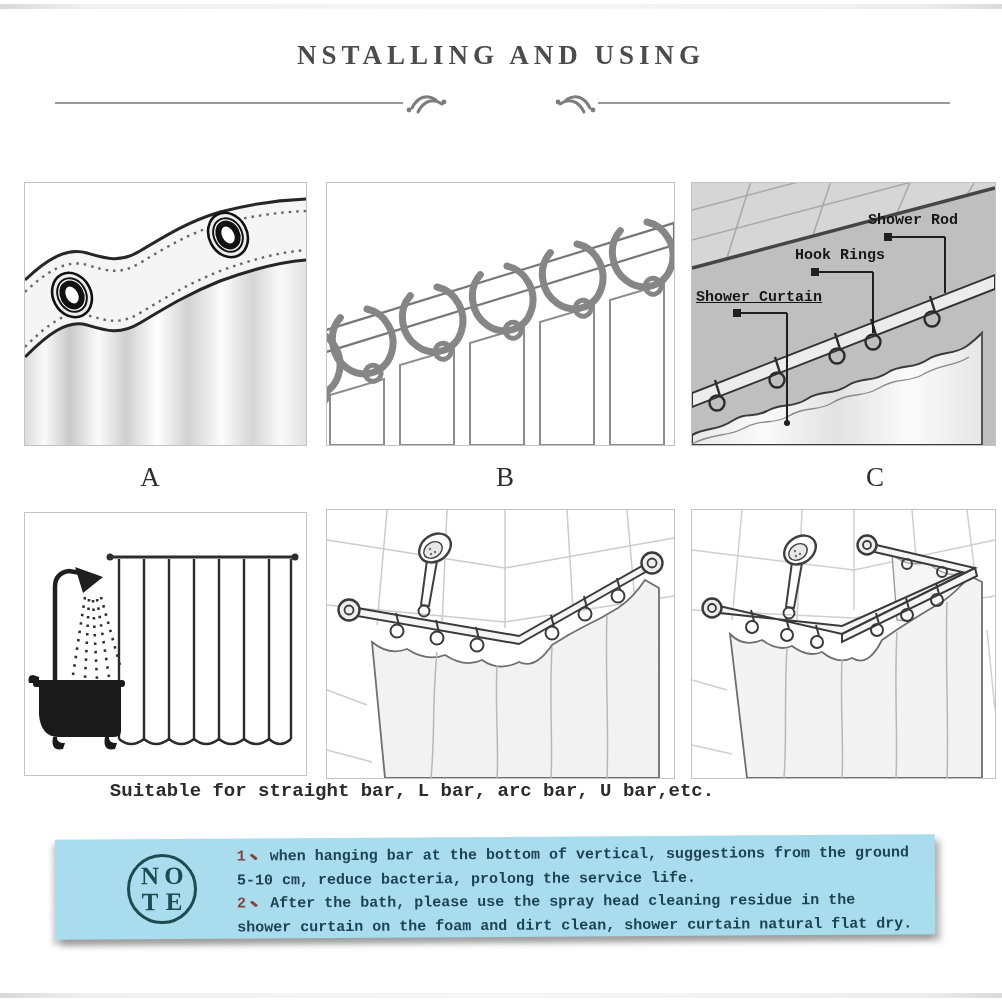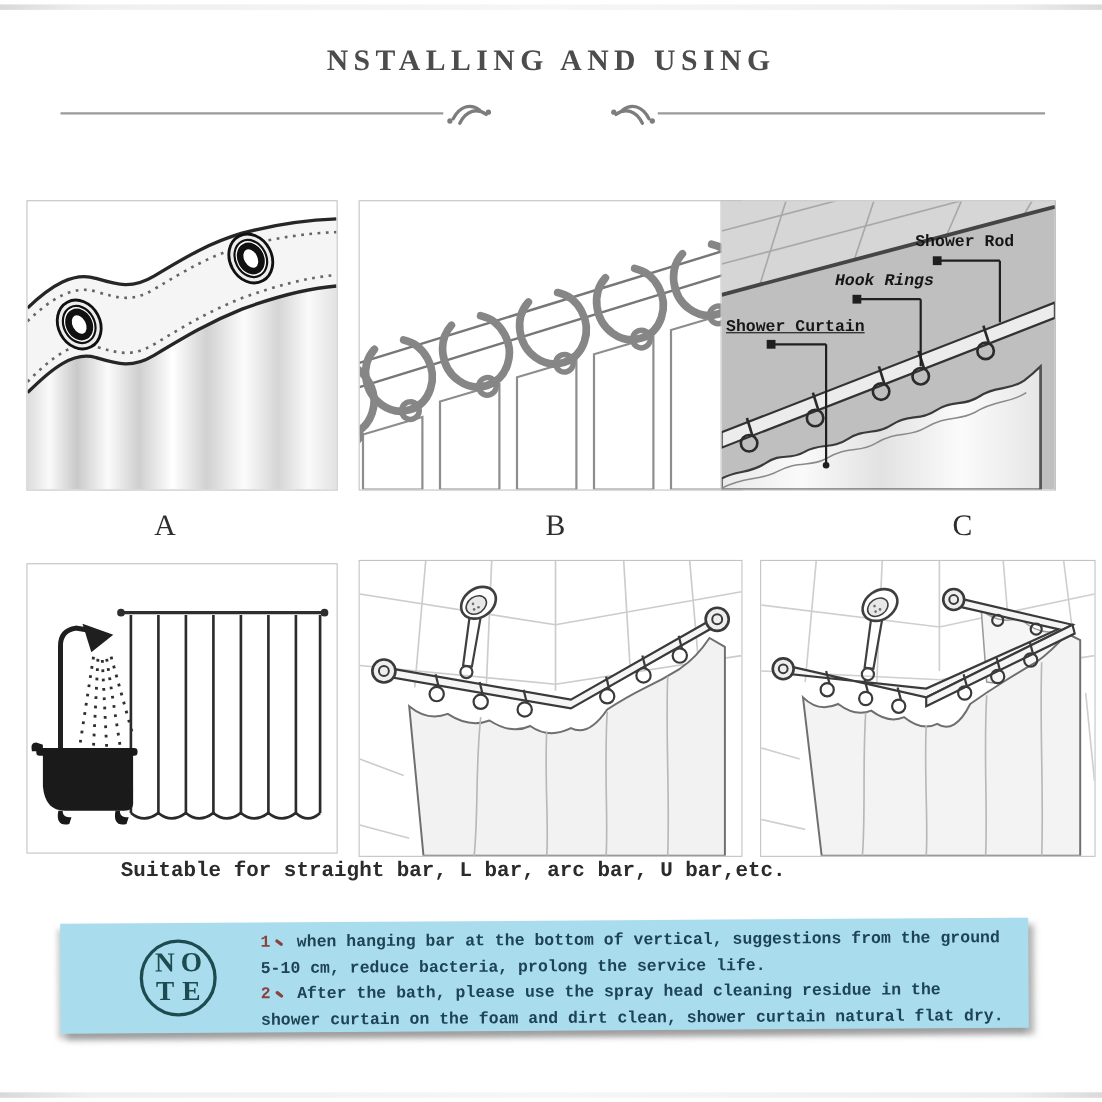--- a/index.html
+++ b/index.html
@@ -147,21 +147,21 @@
           <circle cy="36" r="8" stroke-width="5"></circle>
       </g>
       <g transform="translate(-18,178) rotate(-18)">
         <path d="M-14,-27 A30,33 0 1,0 14,-27" stroke-width="7" stroke-linecap="round"></path>
           <circle cy="36" r="8" stroke-width="5"></circle>
       </g>
     </g>
   </svg>
 </div>
 
-<div class="abs panel" style="left:656px;top:183px;width:303px;height:262px;">
+<div class="abs panel" style="left:692px;top:183px;width:303px;height:262px;">
   <svg width="303" height="262" viewBox="0 0 303 262">
     <defs>
       <linearGradient id="stripeC" x1="0" y1="0" x2="1" y2="0">
         <stop offset="0" stop-color="#e9e9e9"></stop>
           <stop offset=".25" stop-color="#fafafa"></stop>
         <stop offset=".5" stop-color="#e2e2e2"></stop>
           <stop offset=".75" stop-color="#fbfbfb"></stop>
         <stop offset="1" stop-color="#e6e6e6"></stop>
       </linearGradient>
       <clipPath id="clipTiles">
@@ -209,21 +209,21 @@
       <rect x="120" y="86" width="6" height="6"></rect>
         <line x1="123" y1="89" x2="181" y2="89"></line>
         <line x1="181" y1="89" x2="181" y2="150"></line>
       <rect x="42" y="127" width="6" height="6"></rect>
         <line x1="45" y1="130" x2="95" y2="130"></line>
         <line x1="95" y1="130" x2="95" y2="238"></line>
         <circle cx="95" cy="240" r="3" stroke="none"></circle>
     </g>
   </svg>
   <div class="abs c-ann" style="left:176px;top:29px;">Shower Rod</div>
-  <div class="abs c-ann" style="left:103px;top:64px;font-style:italic;">Hook Rings</div>
+  <div class="abs c-ann" style="left:103px;top:64px;">Hook Rings</div>
   <div class="abs c-ann" style="left:4px;top:106px;text-decoration:underline;">Shower Curtain</div>
 </div>
 
 <div class="abs fig-label" style="left:120px;">A</div>
 <div class="abs fig-label" style="left:475px;">B</div>
 <div class="abs fig-label" style="left:845px;">C</div>
 
 <div class="abs panel" style="left:25px;top:513px;width:281px;height:262px;">
   <svg width="281" height="262" viewBox="0 0 281 262">
 

